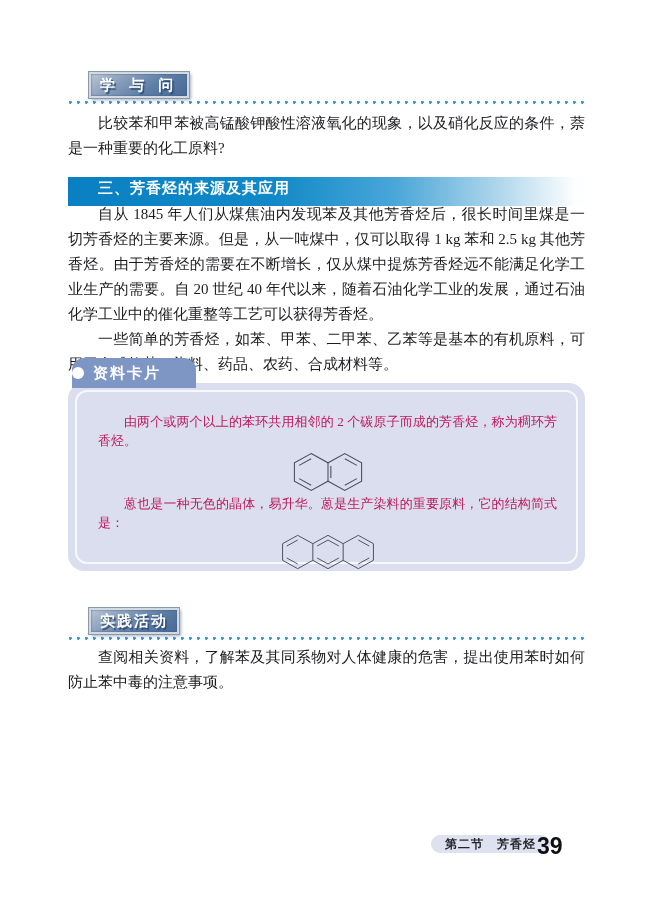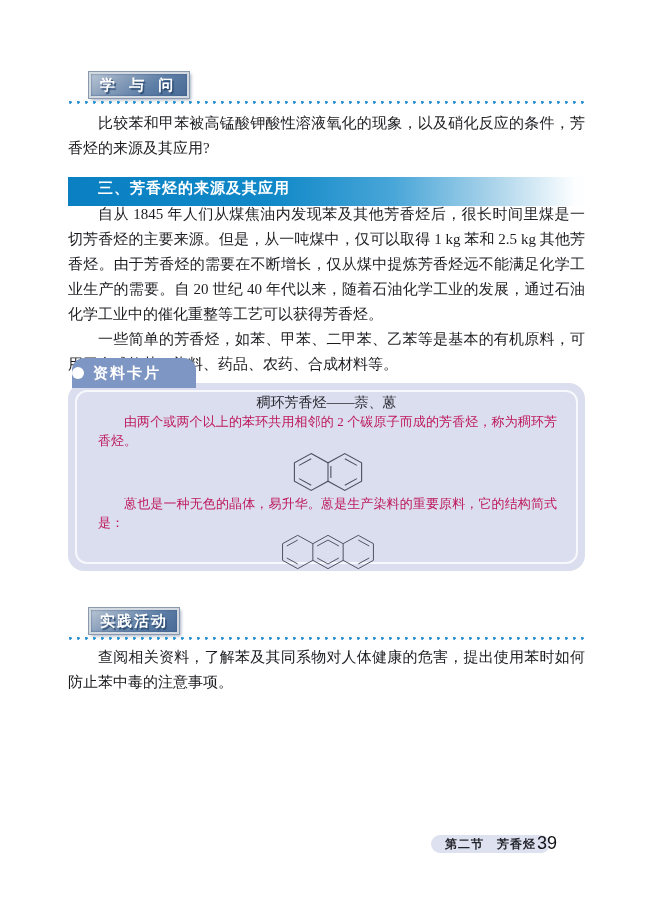--- a/index.html
+++ b/index.html
@@ -63,55 +63,54 @@
   .card-body p { margin:0; text-indent:2em; }
   .struct { display:block; margin:1px auto 1px auto; }
   .footer-pill {
     position:absolute; left:431px; top:835px; height:18px; padding:0 14px;
     background:#dde1f0; border-radius:9px;
     display:flex; align-items:flex-end;
     font-size:12px; font-weight:bold; color:#23232a; letter-spacing:1px;
     font-family:"Liberation Sans","DejaVu Sans",sans-serif; white-space:nowrap;
   }
   .page-num {
-    position:absolute; left:537px; top:833px; font-size:18px; font-weight:normal; color:#101014;
+    position:absolute; left:537px; top:833px; font-size:23px; font-weight:bold; color:#101014;
     font-family:"Liberation Sans","DejaVu Sans",sans-serif;
   }
   svg { overflow:visible; }
 </style>
 </head>
 <body>
 
 <div class="page">
 
   <div class="hbtn" style="left:89px; top:72px; letter-spacing:5px;">学 与 问</div>
 
   <div class="dotline" style="top:100px;"></div>
 
   <div class="bodytext" style="top:111px;">
-    <p>比较苯和甲苯被高锰酸钾酸性溶液氧化的现象，以及硝化反应的条件，芳香烃的来源及其应用?</p>
+    <p>比较苯和甲苯被高锰酸钾酸性溶液氧化的现象，以及硝化反应的条件，萘是一种重要的化工原料?</p>
   </div>
 
   <div class="section-bar">
     <span>三、芳香烃的来源及其应用</span>
   </div>
 
   <div class="bodytext" style="top:202px;">
     <p>自从 1845 年人们从煤焦油内发现苯及其他芳香烃后，很长时间里煤是一切芳香烃的主要来源。但是，从一吨煤中，仅可以取得 1 kg 苯和 2.5 kg 其他芳香烃。由于芳香烃的需要在不断增长，仅从煤中提炼芳香烃远不能满足化学工业生产的需要。自 20 世纪 40 年代以来，随着石油化学工业的发展，通过石油化学工业中的催化重整等工艺可以获得芳香烃。</p>
     <p>一些简单的芳香烃，如苯、甲苯、二甲苯、乙苯等是基本的有机原料，可用于合成炸药、染料、药品、农药、合成材料等。</p>
   </div>
 
   <div class="card-tab">
     <span class="tab-circle"></span>
     <span>资料卡片</span>
   </div>
 
   <div class="card">
     <div class="card-inner"></div>
-    <div class="card-title">稠环芳香烃——萘、蒽</div>
     <div class="card-body">
       <p>由两个或两个以上的苯环共用相邻的 2 个碳原子而成的芳香烃，称为稠环芳香烃。</p>
 
       <svg class="struct" width="88" height="42" viewBox="0 0 100 50" fill="none" stroke="#4c4f62" stroke-width="1.3">
         <path d="M30,3 L50,14 L70,3 L90,14 L90,36 L70,47 L50,36 L30,47 L10,36 L10,14 Z"></path>
         <line x1="50" y1="14" x2="50" y2="36"></line>
         <line x1="30" y1="9.2" x2="15.6" y2="17.1"></line>
         <line x1="15.6" y1="32.9" x2="30" y2="40.8"></line>
         <line x1="70" y1="9.2" x2="84.4" y2="17.1"></line>
         <line x1="84.4" y1="32.9" x2="70" y2="40.8"></line>

